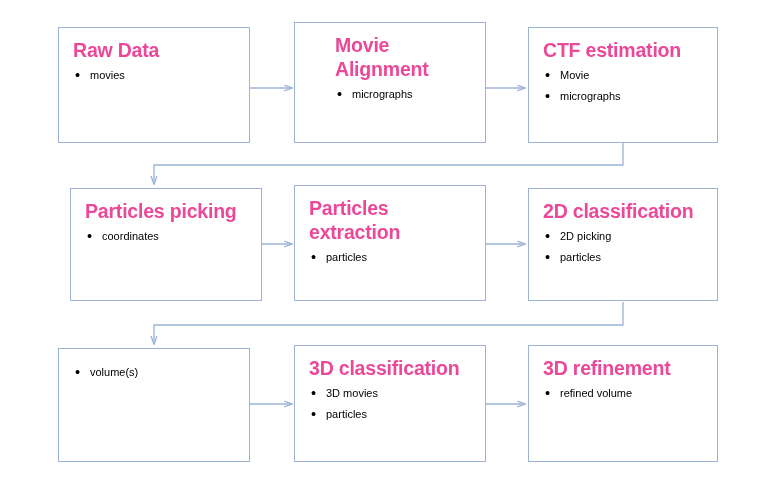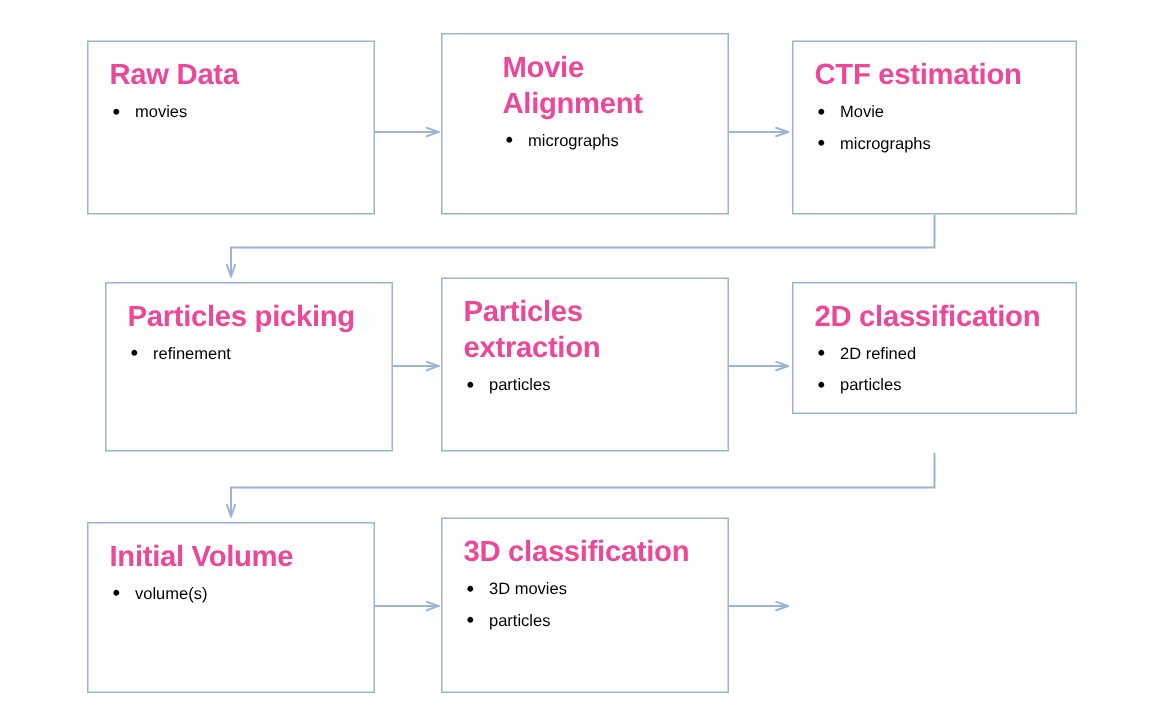--- a/index.html
+++ b/index.html
@@ -122,49 +122,54 @@
     <div class="node-title">CTF estimation</div>
     <ul class="bullets">
       <li>Movie</li>
       <li>micrographs</li>
     </ul>
   </div>
 
   <div class="node" style="left:58px; top:188px; width:192px; height:113px;margin-left:12px;">
     <div class="node-title">Particles picking</div>
     <ul class="bullets">
-      <li>refinement</li>
+      <li>coordinates</li>
     </ul>
   </div>
 
   <div class="node" style="left:294px; top:185px; width:192px; height:116px;">
     <div class="node-title">Particles
 extraction</div>
     <ul class="bullets">
       <li>particles</li>
     </ul>
   </div>
 
-  <div class="node" style="left:528px; top:188px; width:190px; height:88px;">
+  <div class="node" style="left:528px; top:188px; width:190px; height:113px;">
     <div class="node-title">2D classification</div>
     <ul class="bullets">
-      <li>2D refined</li>
+      <li>2D picking</li>
       <li>particles</li>
     </ul>
   </div>
 
   <div class="node" style="left:58px; top:348px; width:192px; height:114px;">
-    <div class="node-title">Initial Volume</div>
     <ul class="bullets">
       <li>volume(s)</li>
     </ul>
   </div>
 
   <div class="node" style="left:294px; top:345px; width:192px; height:117px;">
     <div class="node-title">3D classification</div>
     <ul class="bullets">
       <li>3D movies</li>
       <li>particles</li>
     </ul>
   </div>
 
+  <div class="node" style="left:528px; top:345px; width:190px; height:117px;">
+    <div class="node-title">3D refinement</div>
+    <ul class="bullets">
+      <li>refined volume</li>
+    </ul>
+  </div>
 
 </div>
 
 </body></html>

